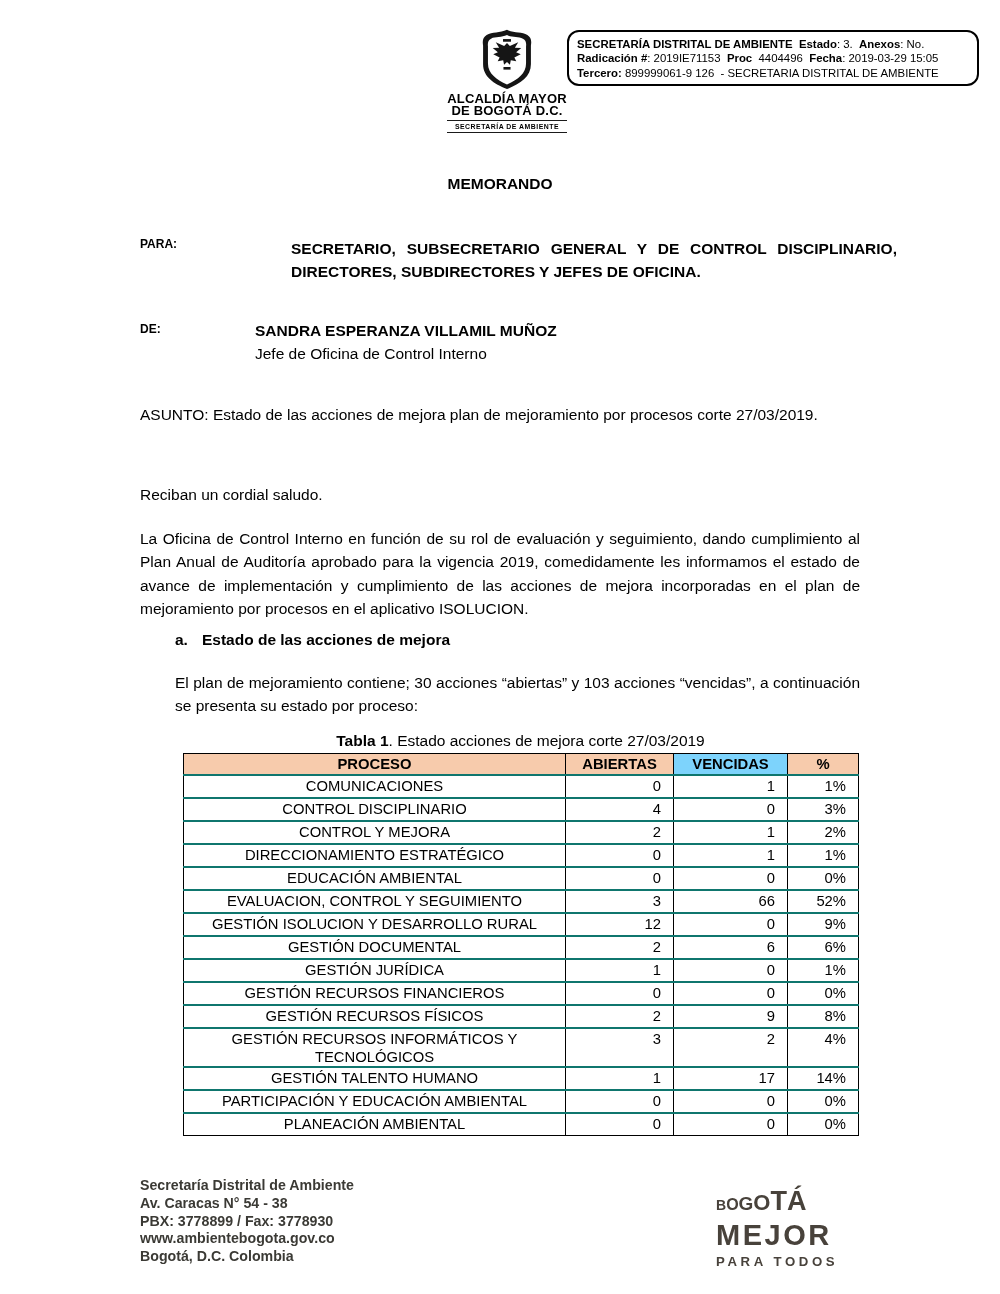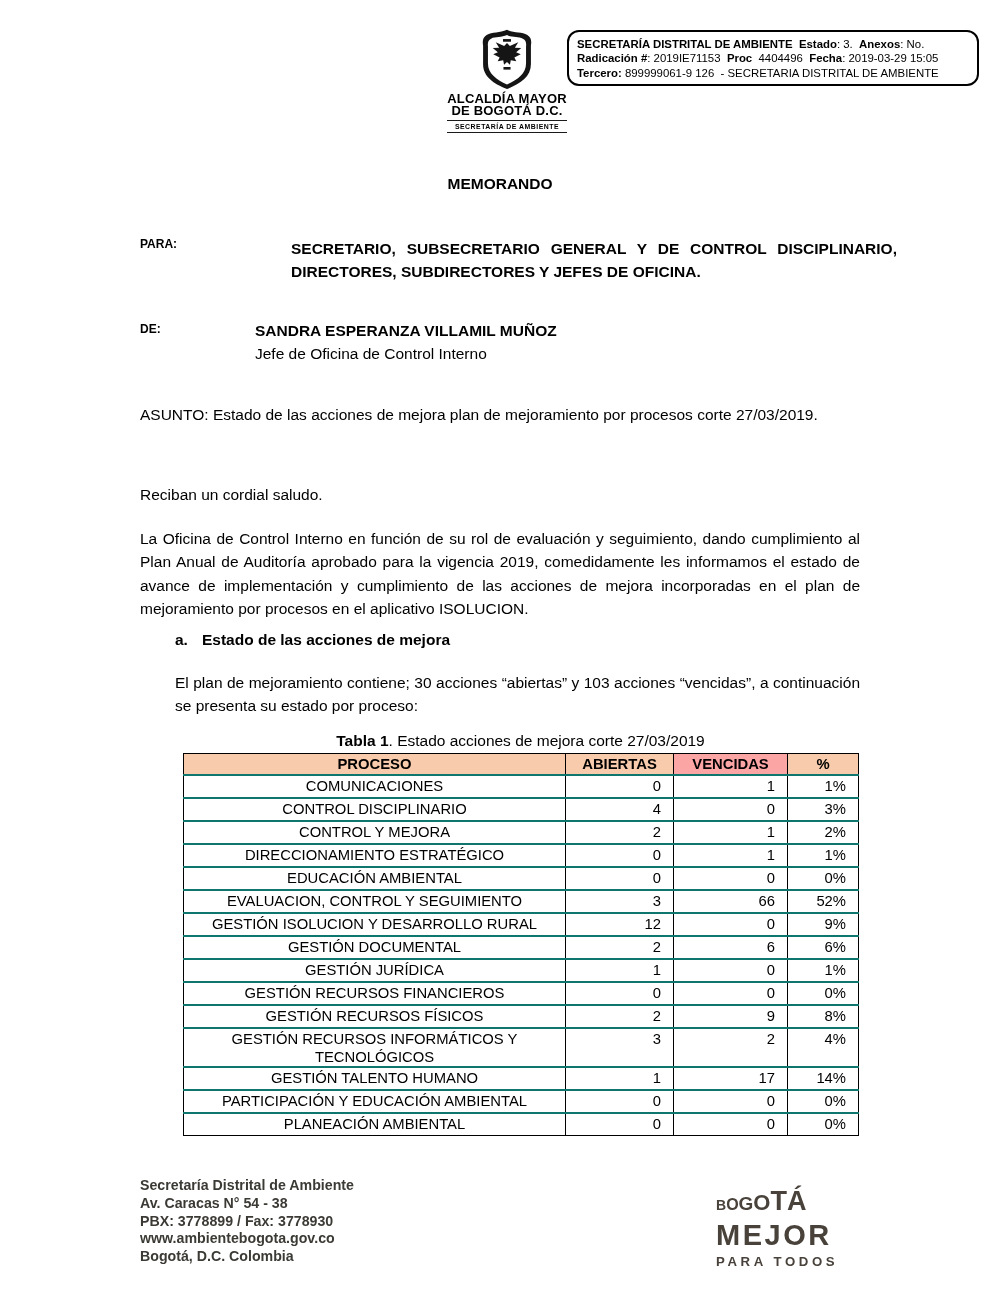--- a/index.html
+++ b/index.html
@@ -111,21 +111,21 @@
       <colgroup>
           <col style="width:382px">
           <col style="width:108px">
           <col style="width:114px">
           <col style="width:71px">
         </colgroup>
       <thead>
         <tr>
           <th style="background: rgb(247, 203, 172);">PROCESO</th>
           <th style="background: rgb(247, 203, 172);">ABIERTAS</th>
-          <th style="background: #fca5a5;">VENCIDAS</th>
+          <th style="background: #7dd3fc;">VENCIDAS</th>
           <th style="background: rgb(247, 203, 172);">%</th>
         </tr>
       </thead>
       <tbody>
 
       <tr>
           <td class="process">COMUNICACIONES</td>
           <td class="num">0</td>
           <td class="num">1</td>
           <td class="num">1%</td>

